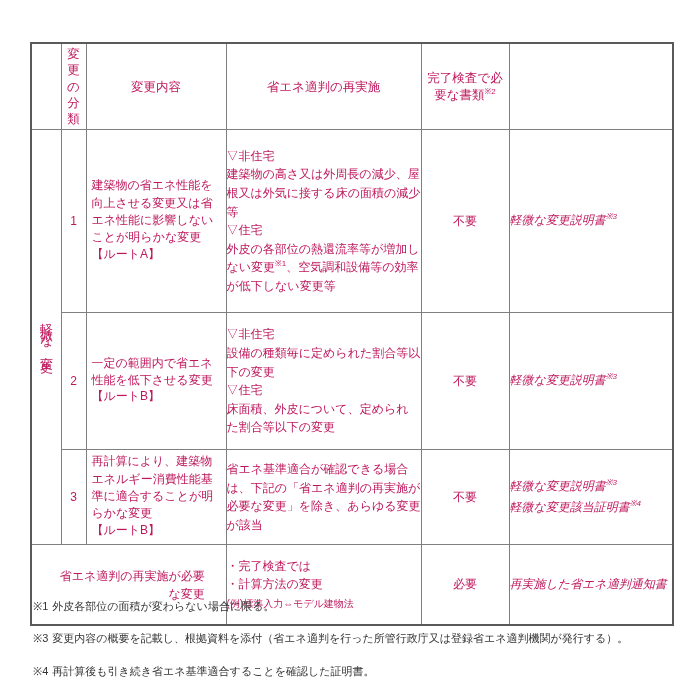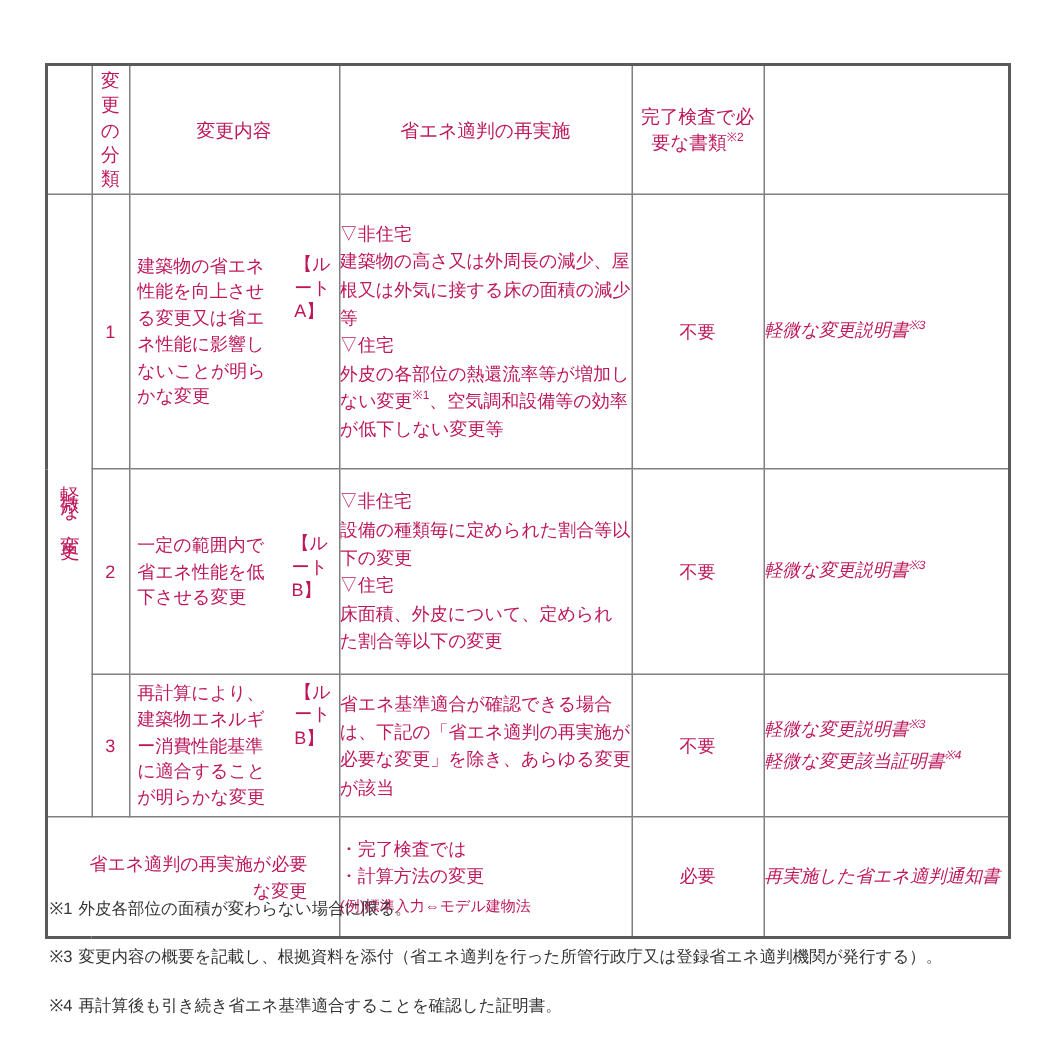--- a/index.html
+++ b/index.html
@@ -25,21 +25,21 @@
   .side-cell{text-align:center;vertical-align:middle;}
   .side-cell span{
     writing-mode:vertical-rl;text-orientation:upright;
     font-size:13px;letter-spacing:6px;line-height:1.2;
   }
   .num-cell{text-align:center;font-size:12px;}
   .class-cell{position:relative;vertical-align:middle;}
   .class-inner{display:flex;flex-direction:column;height:100%;justify-content:center;}
   .cc-main{padding:0 5px;line-height:1.45;margin:auto 0;}
   .cc-route{padding:0 5px 3px 5px;line-height:1.3;}
-  .cc-wrap{display:flex;flex-direction:row;height:100%;}
+  .cc-wrap{display:flex;flex-direction:column;height:100%;}
   .content-cell{vertical-align:top;padding:7px 4px 4px 6px;}
   .rejudge-cell{text-align:center;font-weight:bold;font-size:13px;}
   .docs-cell{padding-left:8px;padding-right:4px;font-style:italic;}
   .docs-cell .tline{line-height:1.8;}
   .bottom-class{vertical-align:middle;}
   .bottom-class div{width:152px;margin:0 auto;line-height:1.5;text-align:right;}
   .small{font-size:10px;}
   .footnotes{position:absolute;left:33px;top:582px;width:650px;}
   .footnote{font-size:11px;line-height:1.4;margin-top:17px;white-space:nowrap;}
   .footnote .fn-marker{margin-right:4px;}

